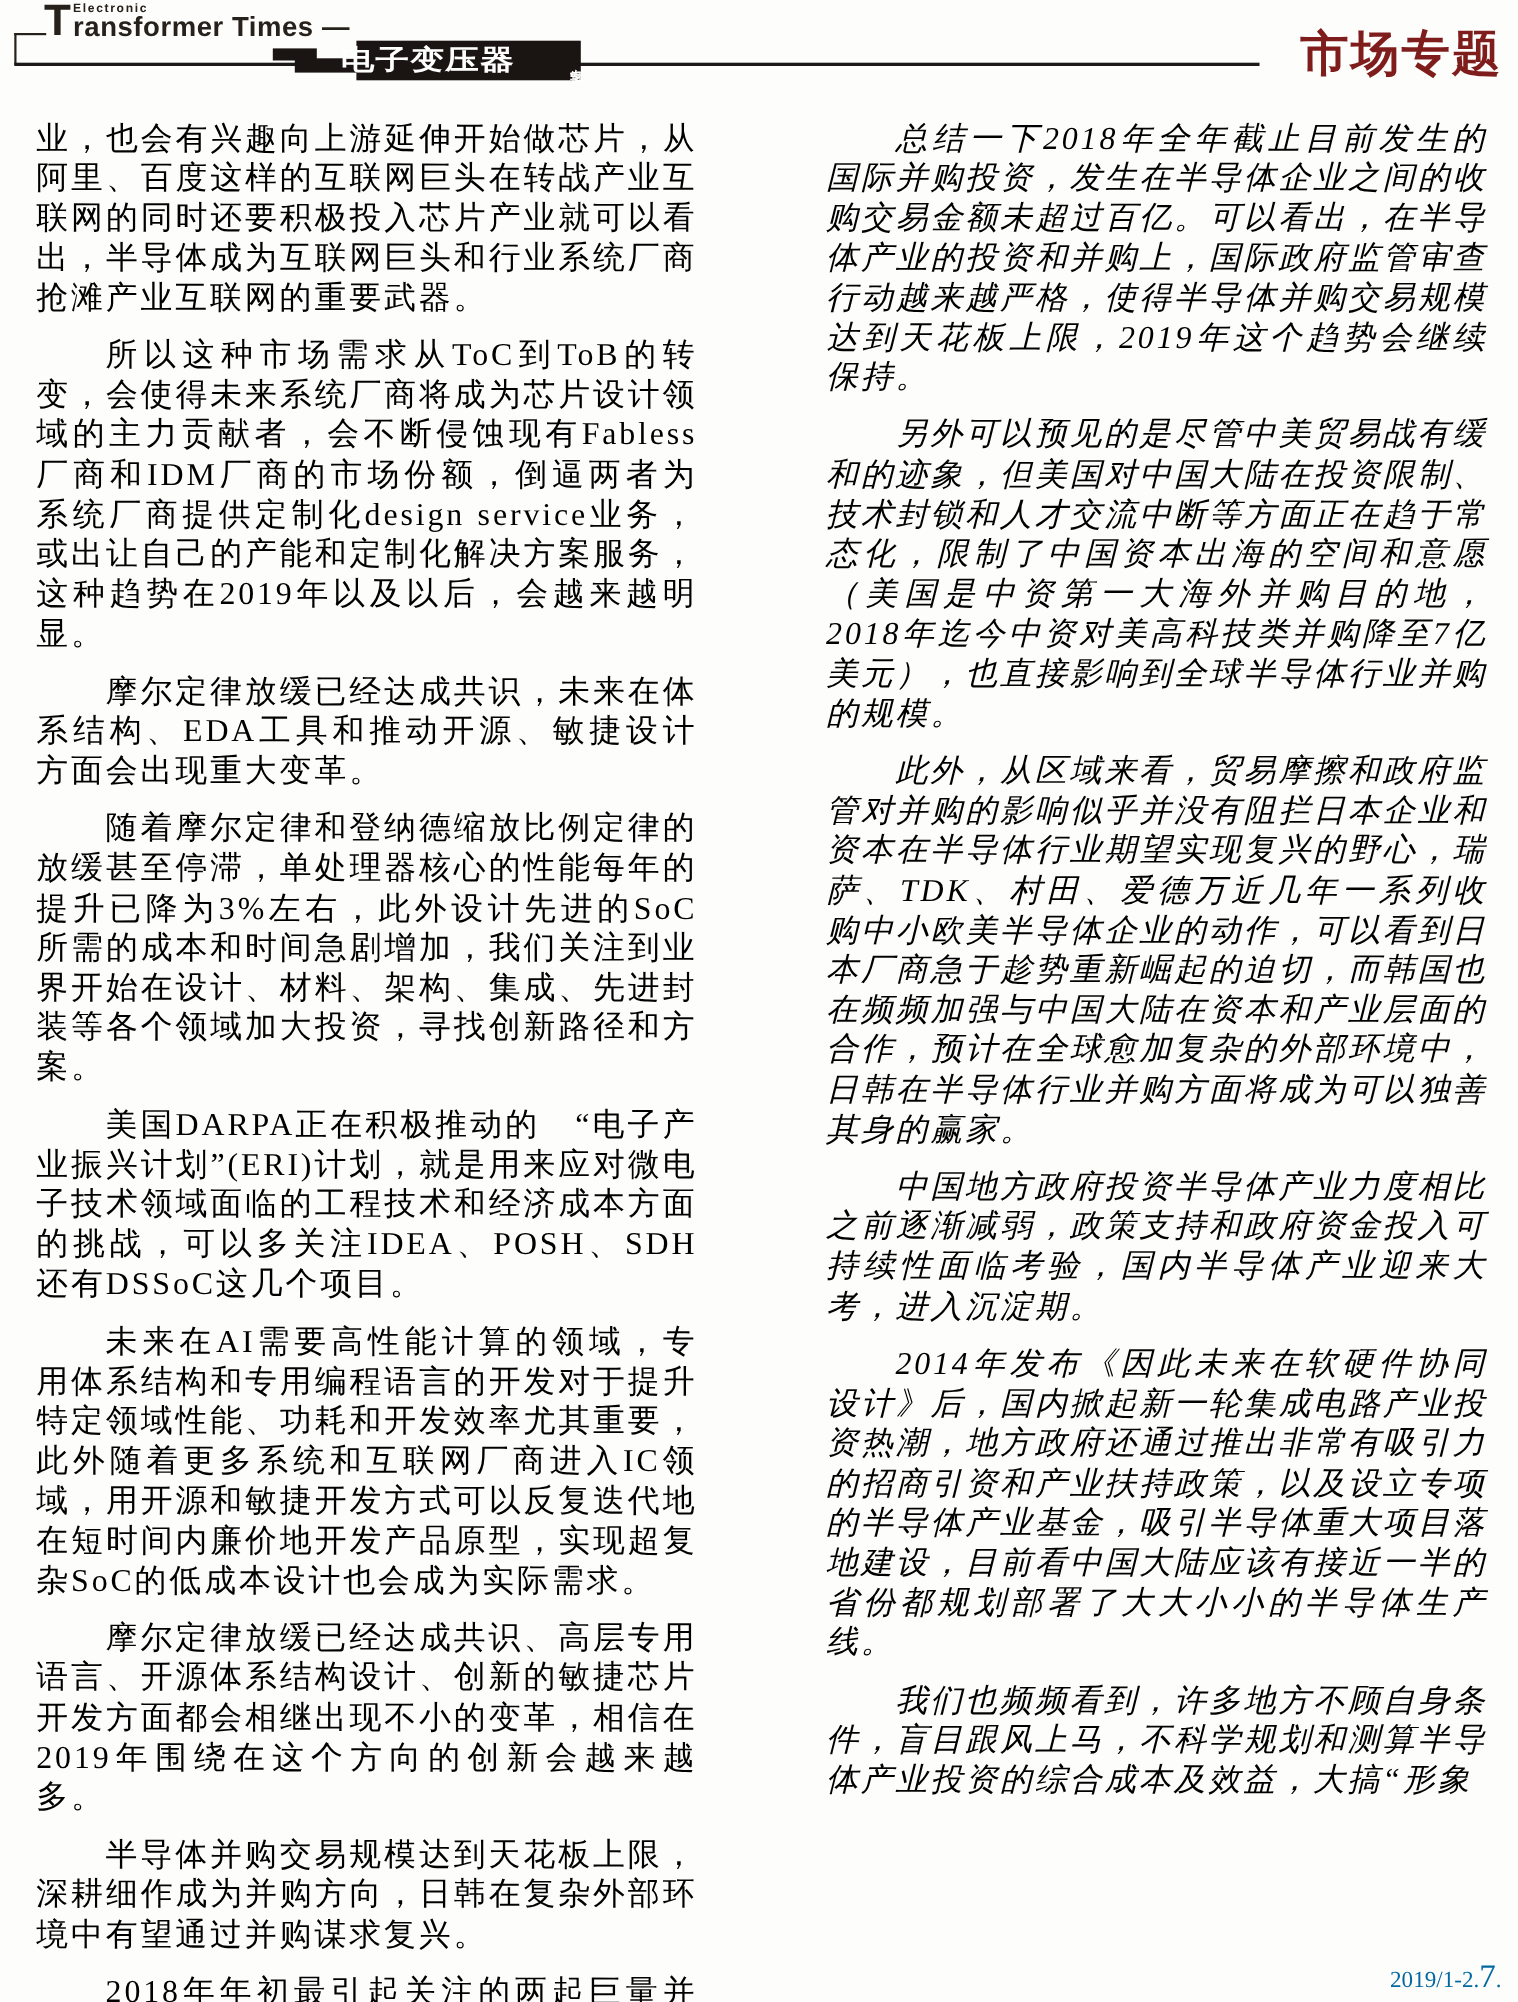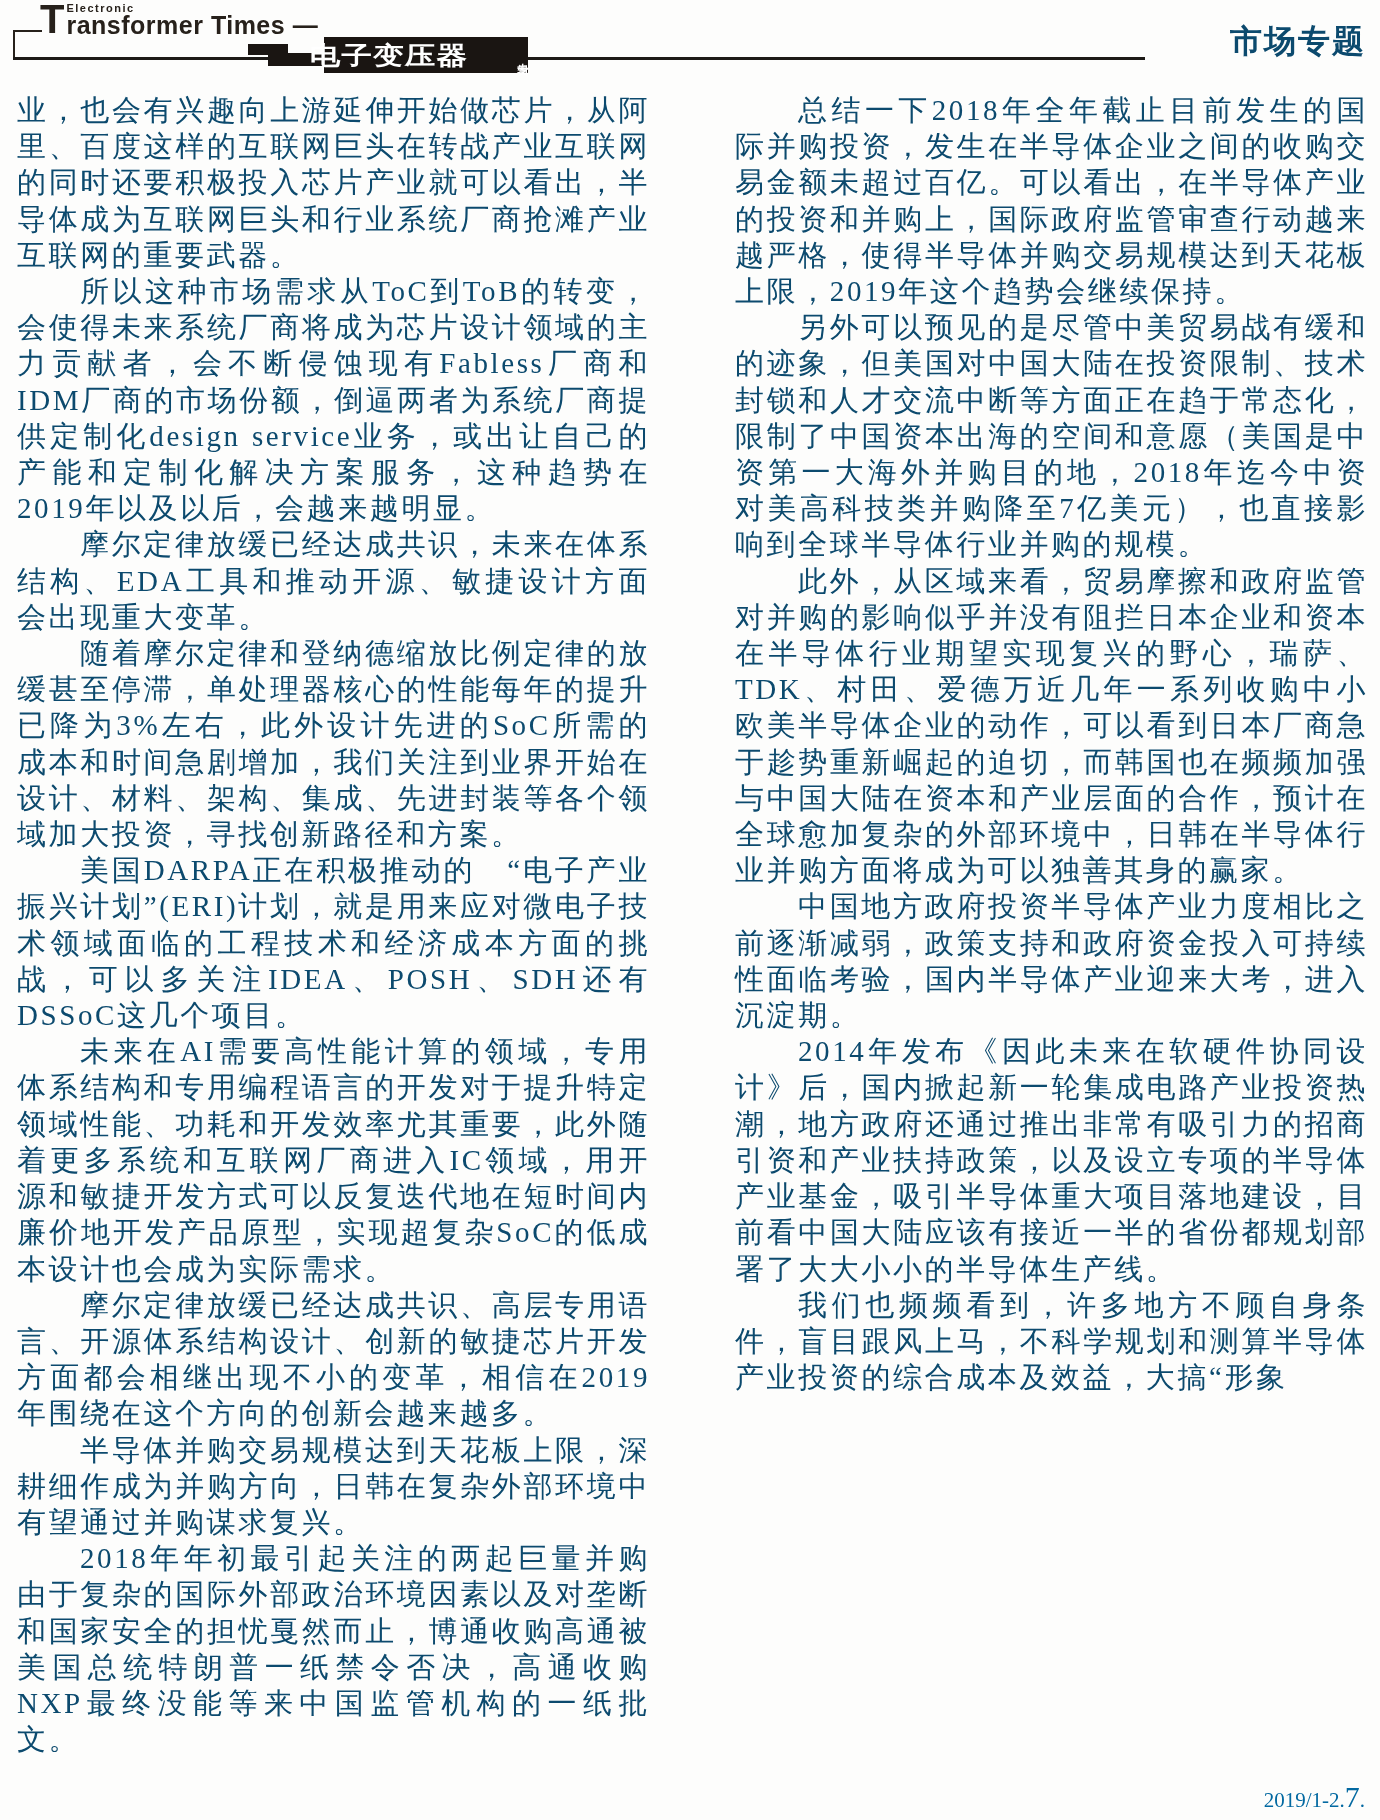--- a/index.html
+++ b/index.html
@@ -20,28 +20,28 @@
   .badge{position:absolute;left:248px;top:37px;width:280px;height:36px;}
   .badge .s1{position:absolute;left:0;top:7px;width:40px;height:11px;background:#1a1512;}
   .badge .s2{position:absolute;left:20px;top:16px;width:62px;height:13px;background:#1a1512;}
   .badge-body{position:absolute;left:76px;top:0;width:204px;height:36px;background:#1a1512;
     display:flex;align-items:center;justify-content:space-between;gap:0;}
   .badge-main{color:#fff;font-family:"Liberation Sans",sans-serif;font-weight:bold;font-size:25px;
     line-height:1;letter-spacing:1px;transform:scaleX(1.22);transform-origin:center;white-space:nowrap;}
   .badge-sub{color:#fff;font-family:"Liberation Sans",sans-serif;font-weight:bold;font-size:11px;
     writing-mode:vertical-rl;text-orientation:upright;line-height:1;letter-spacing:1px;}
   .section-title{position:absolute;right:14px;top:20px;font-family:"Liberation Sans",sans-serif;
-    font-weight:900;font-size:32px;letter-spacing:2px;color:#0c4a6e;}
+    font-weight:900;font-size:44px;letter-spacing:2px;color:#7f1d1d;}
   
   .col{position:absolute;top:92px;width:633px;}
   .col-left{left:17px;}
-  .col-right{left:735px;}
+  .col-right{left:735px;font-style:italic;}
   .para{
-    margin:0;padding:0;font-size:29px;line-height:36.2px;letter-spacing:2.6px;
-    text-align:justify;text-justify:inter-character;color:#0c4a6e;
+    margin:16px;padding:0;font-size:29px;line-height:36.2px;letter-spacing:2.6px;
+    text-align:justify;text-justify:inter-character;color:#000000;
   }
   .para.indent{text-indent:63px;}
   
   .footer{position:absolute;right:15px;bottom:6px;color:#0369a1;white-space:nowrap;}
   .footer .issue{font-size:21px;}
   .footer .pageno{font-size:30px;}
 </style>
 </head>
 <body>
 

